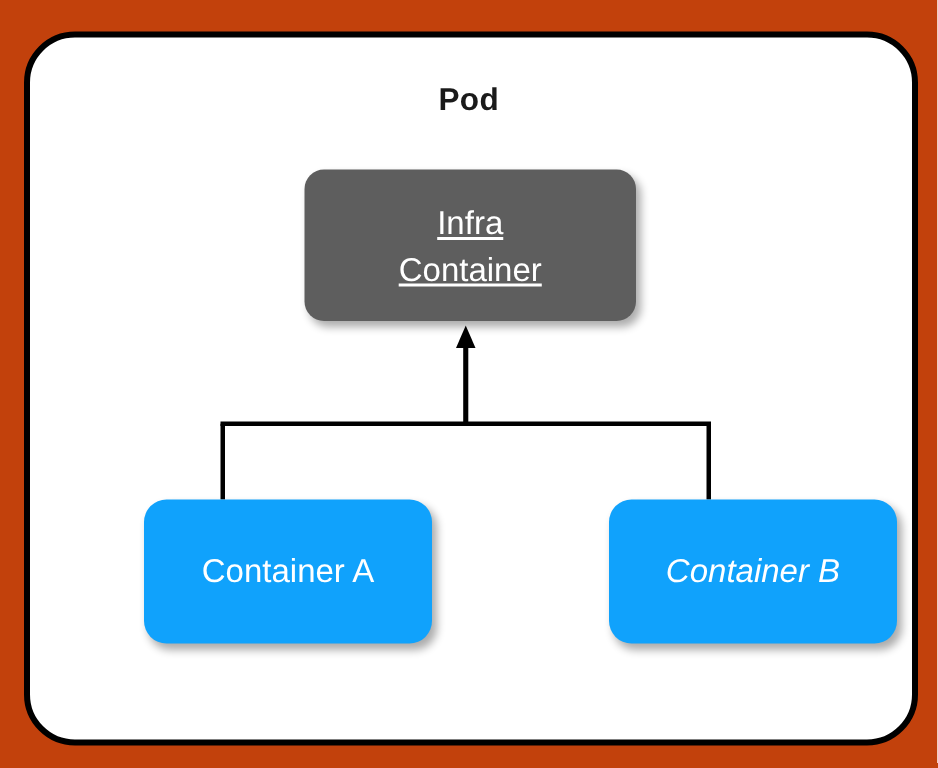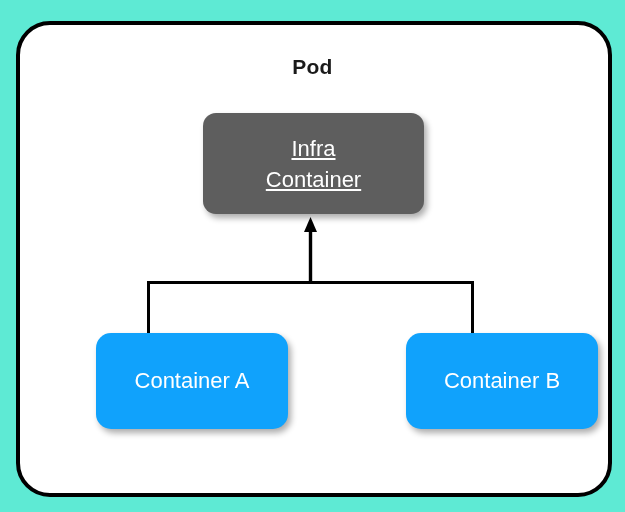--- a/index.html
+++ b/index.html
@@ -8,21 +8,21 @@
     background: #ffffff;
   }
   body {
     font-family: "Liberation Sans", sans-serif;
     -webkit-font-smoothing: antialiased;
   }
   #canvas {
     position: relative;
     width: 625px;
     height: 512px;
-    background: #5eead4;
+    background: #c2410c;
     overflow: hidden;
   }
 
   
   .pod-box {
     position: absolute;
     left: 16px;
     top: 21px;
     width: 596px;
     height: 476px;
@@ -84,21 +84,21 @@
     width: 192px;
     height: 96px;
     background: #10a2fc;
     font-size: 22px;
     line-height: 28px;
     border-radius: 15px;
     margin-left: 36px;
   }
 
   .node-a { left: 60px; }
-  .node-b { left: 370px; }
+  .node-b { left: 370px; font-style: italic; }
 
   .node-label {
     display: block;
   }
 
   .join-label {
     position: absolute;
     left: 160px;
     top: 292px;
     width: 300px;

